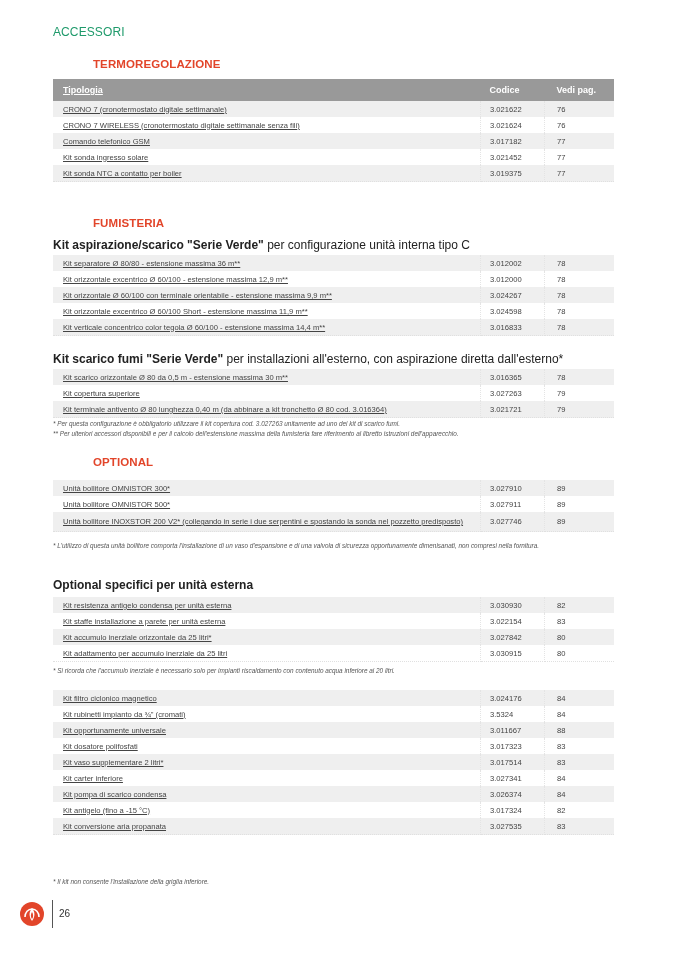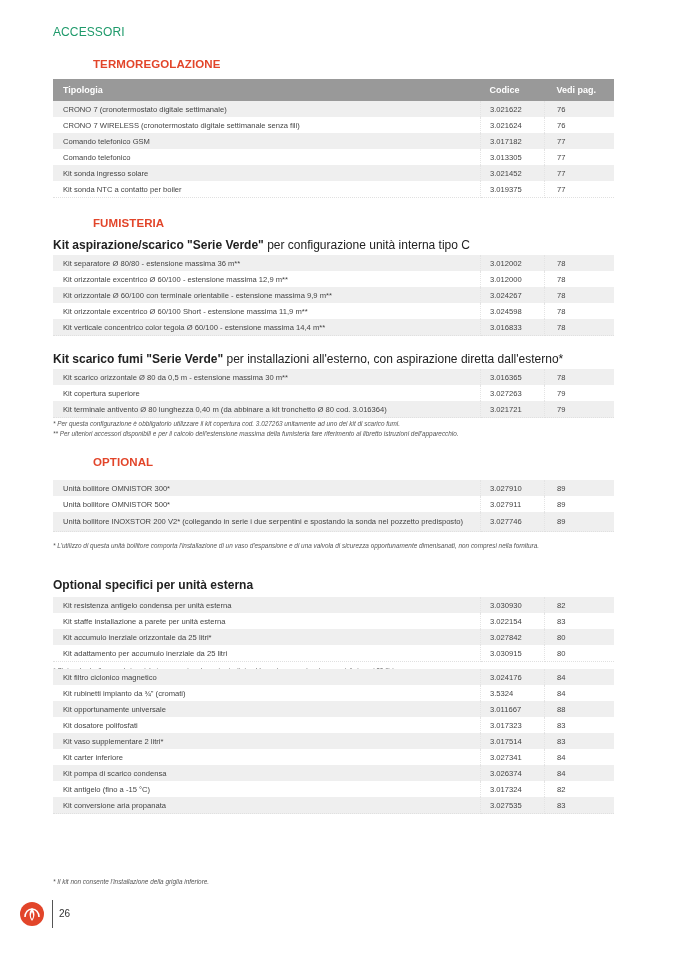--- a/index.html
+++ b/index.html
@@ -4,21 +4,21 @@
 <style>
   html, body { margin: 0; padding: 0; background: #ffffff; }
   body { width: 678px; height: 959px; position: relative; font-family: "Liberation Sans", sans-serif; color: #3a3a3a; overflow: hidden; }
   .page { position: absolute; left: 53px; top: 0; width: 561px; }
   .h-accessori { position: absolute; top: 25px; left: 0; font-size: 12px; color: #1f9a6b; letter-spacing: 0.1px; }
   .h-red { position: absolute; left: 0; font-size: 11.5px; font-weight: bold; color: #e2452a; letter-spacing: 0.1px; margin-left: 40px; }
   .h-sub { position: absolute; left: 0; font-size: 12px; color: #222; white-space: nowrap; }
   .h-sub b { font-weight: bold; }
   table { position: absolute; left: 0; width: 561px; border-collapse: collapse; font-size: 7.6px; color: #444; }
   td { padding: 0 0 0 10px; height: 16px; line-height: 9px; border-right: 1px dotted #e4e4e4; vertical-align: middle; }
-  td.c1 { width: 417px; }
+  td.c1 { width: 417px; text-decoration: underline; }
   td.c2 { width: 54px; padding-left: 9px; }
   td.c3 { padding-left: 12px; border-right: none; }
   tr:nth-child(odd) td { background: #efefef; }
   tr:nth-child(even) td { background: #ffffff; }
   tr.last td { border-bottom: 1px dotted #e0e0e0; margin-top: 11px; }
   tr.tall td { height: 19px; }
   thead td { background: #999999 !important; color: #fff; font-size: 9px; font-weight: bold; height: 22px; border-right: none; }
   .note { position: absolute; left: 0; font-size: 6.4px; font-style: italic; color: #555; line-height: 9.5px; width: 560px; }
   .footer-logo { position: absolute; left: 20px; top: 902px; width: 24px; height: 24px; }
   .footer-sep { position: absolute; left: 52px; top: 900px; width: 1px; height: 28px; background: #555; }
@@ -50,25 +50,20 @@
           <td class="c1">CRONO 7 WIRELESS (cronotermostato digitale settimanale senza fili)</td>
           <td class="c2">3.021624</td>
           <td class="c3">76</td>
         </tr>
         <tr>
           <td class="c1">Comando telefonico GSM</td>
           <td class="c2">3.017182</td>
           <td class="c3">77</td>
         </tr>
         <tr>
-          <td class="c1">Comando telefonico</td>
-          <td class="c2">3.013305</td>
-          <td class="c3">77</td>
-        </tr>
-        <tr>
           <td class="c1">Kit sonda ingresso solare</td>
           <td class="c2">3.021452</td>
           <td class="c3">77</td>
         </tr>
         <tr class="last">
           <td class="c1">Kit sonda NTC a contatto per boiler</td>
           <td class="c2">3.019375</td>
           <td class="c3">77</td>
         </tr>
       </tbody>
@@ -172,21 +167,21 @@
         <tr class="last">
           <td class="c1">Kit adattamento per accumulo inerziale da 25 litri</td>
           <td class="c2">3.030915</td>
           <td class="c3">80</td>
         </tr>
       </tbody>
   </table>
   <div class="note" style="top:666px">* Si ricorda che l'accumulo inerziale è necessario solo per impianti riscaldamento con contenuto acqua inferiore ai 20 litri.</div>
 
   <div class="h-sub" style="top:694px; font-weight:bold">Optional specifici per unità interna in versione pensile</div>
-  <table style="top:669px">
+  <table style="top:690px">
     <tbody>
         <tr>
           <td class="c1">Kit filtro ciclonico magnetico</td>
           <td class="c2">3.024176</td>
           <td class="c3">84</td>
         </tr>
         <tr>
           <td class="c1">Kit rubinetti impianto da ¾" (cromati)</td>
           <td class="c2">3.5324</td>
           <td class="c3">84</td>

